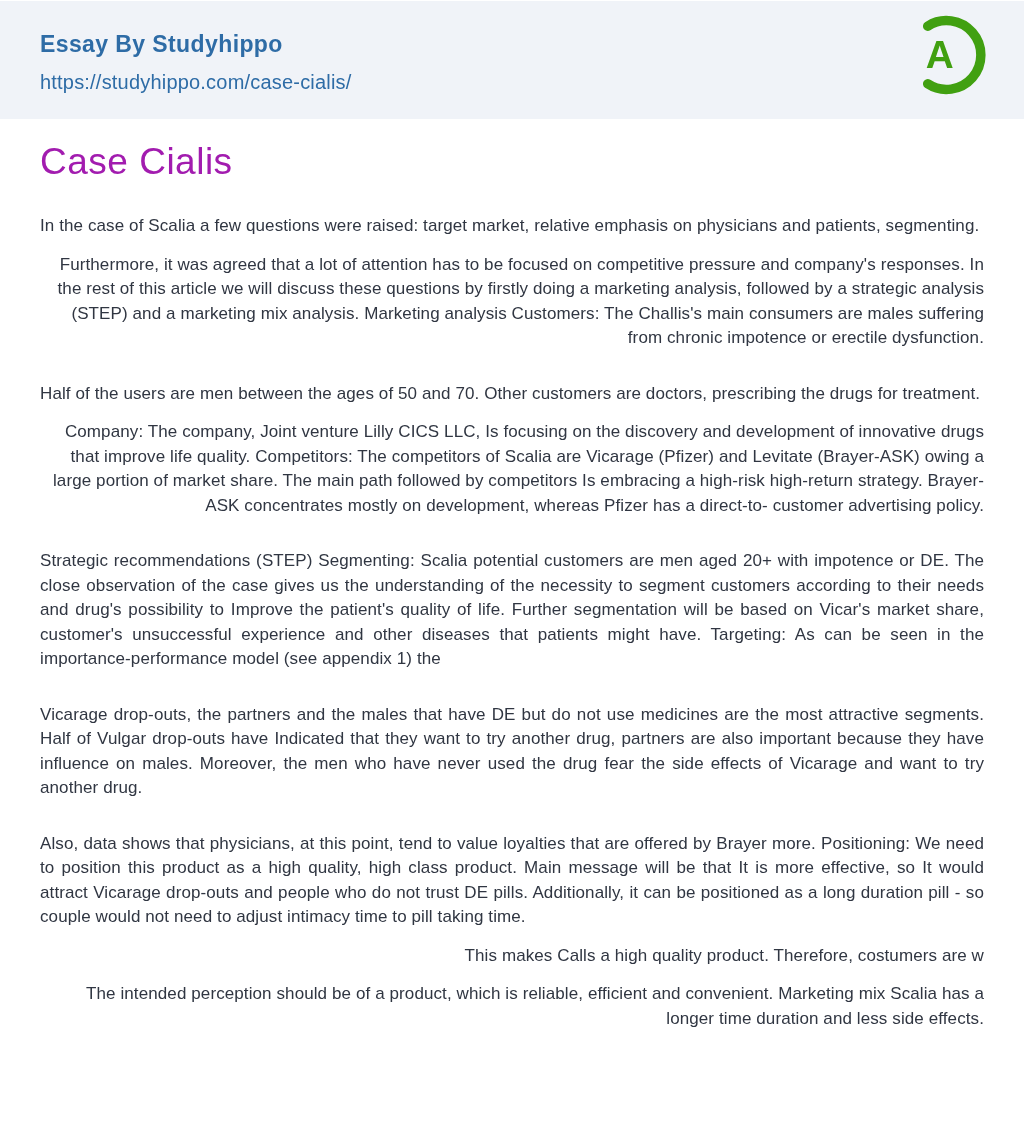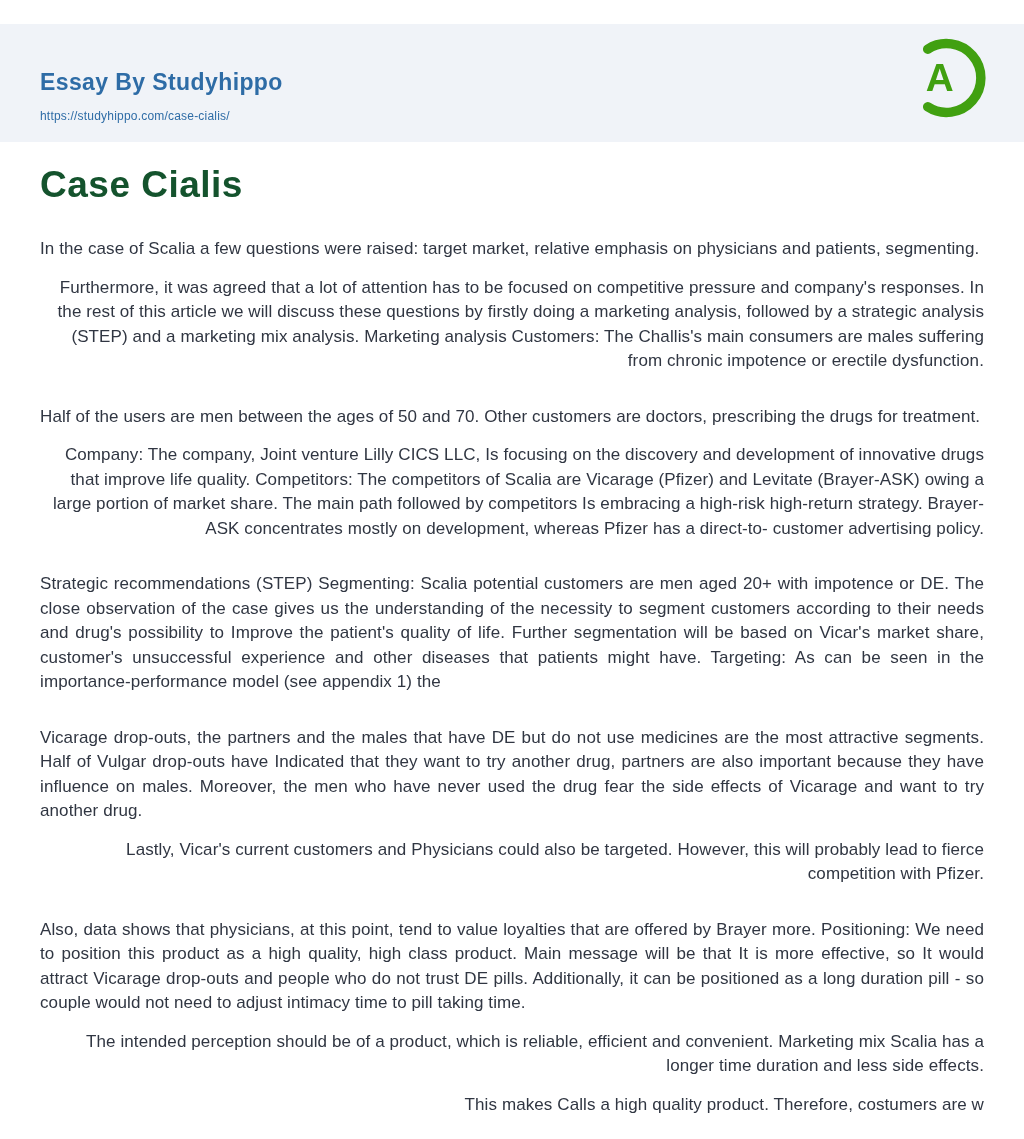--- a/index.html
+++ b/index.html
@@ -10,37 +10,37 @@
   }
   body {
     height: 1139px;
     overflow: hidden;
     position: relative;
   }
 
   
   .header {
     position: relative;
-    margin-top: 24px;
+    margin-top: 1px;
     width: 1024px;
     height: 118px;
     background: #f0f3f8;
-    padding: 45px 0 0 40px;
+    padding: 30px 0 0 40px;
   }
   .header-title {
     color: #2e6ca6;
     font-size: 23px;
     font-weight: 700;
     letter-spacing: 0.4px;
   }
   .header-url {
     display: inline-block;
     margin-top: 13px;
     color: #2e6ca6;
-    font-size: 12px;
+    font-size: 20px;
     font-weight: 500;
     letter-spacing: 0.2px;
     text-decoration: none;
     cursor: pointer;
   }
   .logo {
     position: absolute;
     top: 11px;
     right: 37px;
     width: 86px;
@@ -48,23 +48,23 @@
   }
   .logo svg { display: block; width: 86px; height: 86px; }
 
   
   .main {
     padding: 0 40px;
   }
   .essay-title {
     margin: 22px 0 22px 0;
     font-size: 37px;
-    font-weight: 700;
+    font-weight: 400;
     letter-spacing: 0.5px;
-    color: #14532d;
+    color: #a21caf;
   }
   .main p {
     margin: 0 0 14px 0;
     font-size: 17px;
     line-height: 24.5px;
     letter-spacing: 0.1px;
     color: #303642;
     text-align: right;
   }
   .main p.j {
@@ -88,17 +88,16 @@
 
 <main class="main">
   <h1 class="essay-title">Case Cialis</h1>
 
   <p class="j">In the case of Scalia a few questions were raised: target market, relative emphasis on physicians and patients, segmenting.</p>
   <p>Furthermore, it was agreed that a lot of attention has to be focused on competitive pressure and company's responses. In the rest of this article we will discuss these questions by firstly doing a marketing analysis, followed by a strategic analysis (STEP) and a marketing mix analysis. Marketing analysis Customers: The Challis's main consumers are males suffering from chronic impotence or erectile dysfunction.</p>
   <p class="j">Half of the users are men between the ages of 50 and 70. Other customers are doctors, prescribing the drugs for treatment.</p>
   <p>Company: The company, Joint venture Lilly CICS LLC, Is focusing on the discovery and development of innovative drugs that improve life quality. Competitors: The competitors of Scalia are Vicarage (Pfizer) and Levitate (Brayer-ASK) owing a large portion of market share. The main path followed by competitors Is embracing a high-risk high-return strategy. Brayer-ASK concentrates mostly on development, whereas Pfizer has a direct-to- customer advertising policy.</p>
   <p class="j">Strategic recommendations (STEP) Segmenting: Scalia potential customers are men aged 20+ with impotence or DE. The close observation of the case gives us the understanding of the necessity to segment customers according to their needs and drug's possibility to Improve the patient's quality of life. Further segmentation will be based on Vicar's market share, customer's unsuccessful experience and other diseases that patients might have. Targeting: As can be seen in the importance-performance model (see appendix 1) the</p>
   <p class="j">Vicarage drop-outs, the partners and the males that have DE but do not use medicines are the most attractive segments. Half of Vulgar drop-outs have Indicated that they want to try another drug, partners are also important because they have influence on males. Moreover, the men who have never used the drug fear the side effects of Vicarage and want to try another drug.</p>
-  <p>Lastly, Vicar's current customers and Physicians could also be targeted. However, this will probably lead to fierce competition with Pfizer.</p>
   <p class="j">Also, data shows that physicians, at this point, tend to value loyalties that are offered by Brayer more. Positioning: We need to position this product as a high quality, high class product. Main message will be that It is more effective, so It would attract Vicarage drop-outs and people who do not trust DE pills. Additionally, it can be positioned as a long duration pill - so couple would not need to adjust intimacy time to pill taking time.</p>
+  <p>This makes Calls a high quality product. Therefore, costumers are w</p>
   <p>The intended perception should be of a product, which is reliable, efficient and convenient. Marketing mix Scalia has a longer time duration and less side effects.</p>
-  <p>This makes Calls a high quality product. Therefore, costumers are w</p>
 </main>
 
 </body></html>

